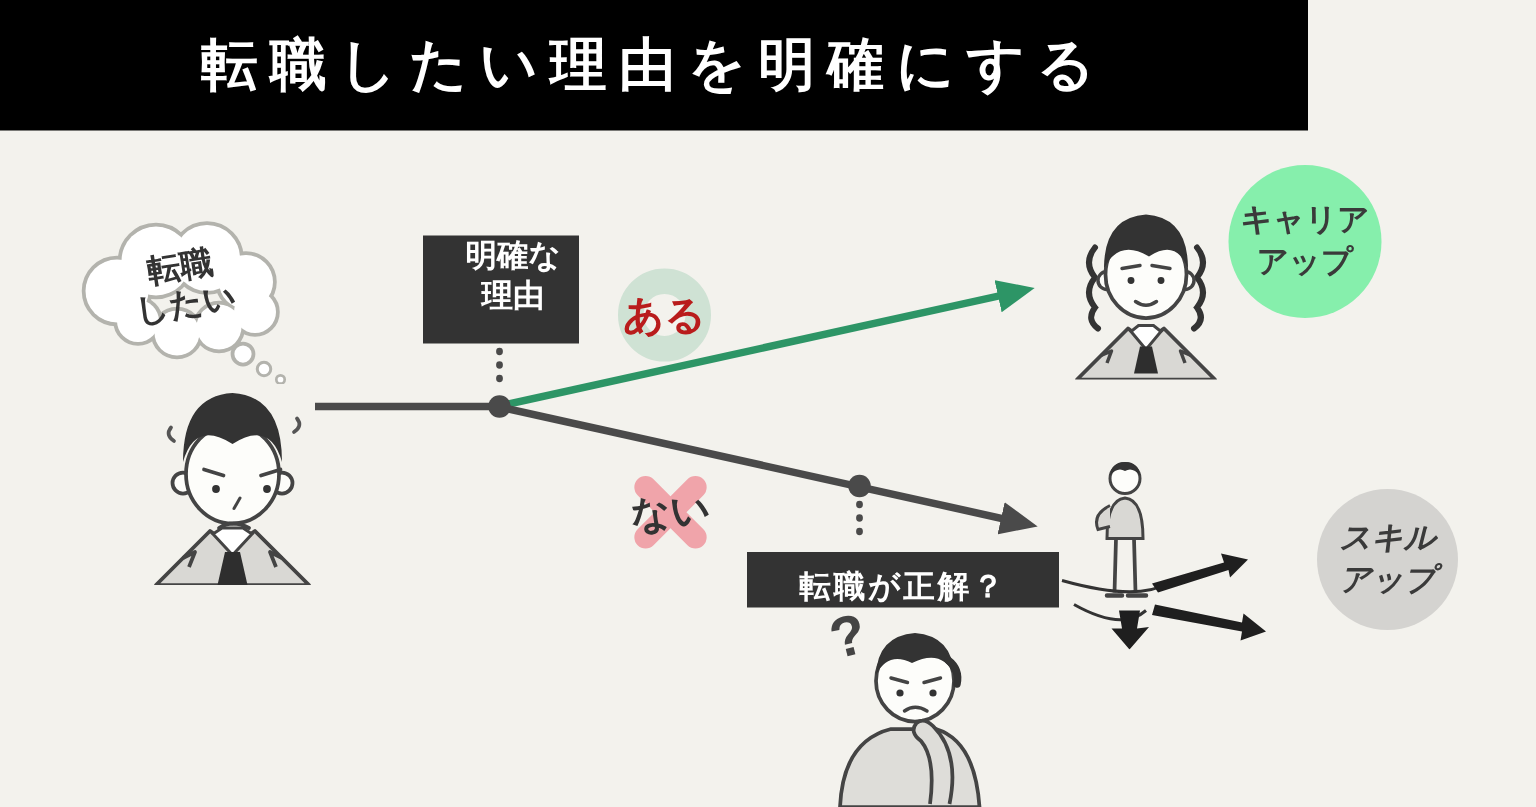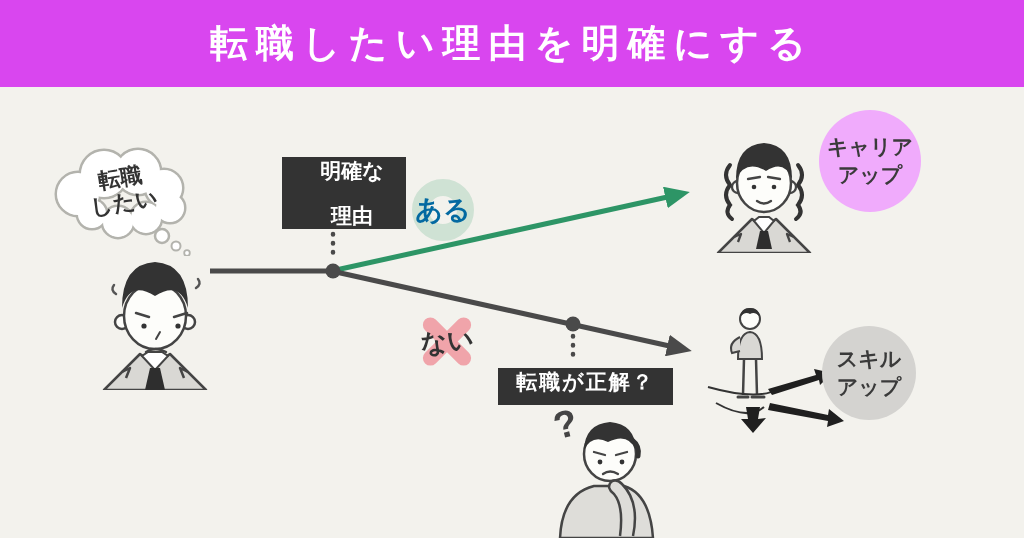--- a/index.html
+++ b/index.html
@@ -2,67 +2,67 @@
 <html><head>
 <meta charset="utf-8">
 <style>
   * { margin:0; padding:0; box-sizing:border-box; }
   html,body { width:1024px; height:538px; }
   body { font-family:"Liberation Sans","DejaVu Sans",sans-serif; background:#f3f2ed; position:relative; overflow:hidden; }
 
   .stage { position:absolute; left:0; top:0; width:1024px; height:538px; background:#f3f2ed; }
 
   
-  .header { position:absolute; left:0; top:0; width:1024px; height:87px; background:#d946ef;
+  .header { position:absolute; left:0; top:0; width:872px; height:87px; background:#000000;
             display:flex; align-items:center; justify-content:center; }
   .header h1 { color:#ffffff; font-size:38px; font-weight:bold; letter-spacing:8px; }
 
   
   .connectors { position:absolute; left:0; top:0; width:1024px; height:538px; }
 
   
   .bubble-wrap { position:absolute; left:46px; top:146px; width:152px; height:110px; }
   .bubble-text { position:absolute; left:62px; top:165px; width:120px; text-align:center;
                  font-weight:bold; font-size:22px; line-height:1.15; color:#333;
                  transform:rotate(-9deg); }
 
   
-  .reason-box { position:absolute; left:282px; top:157px; width:124px; height:72px; background:#333333;
+  .reason-box { position:absolute; left:282px; top:157px; width:104px; height:72px; background:#333333;
                 color:#fff; font-weight:bold; font-size:21px; line-height:1.3; text-align:center;
-                display:flex; flex-direction:column; align-items:center; justify-content:space-between;padding-left:16px; }
+                display:flex; flex-direction:column; align-items:center; justify-content:flex-start;padding-left:16px; }
 
   
   .yes-ring { position:absolute; left:412px; top:179px; width:62px; height:62px; border-radius:50%;
               border:17px solid #cfe2d4; }
   .yes-label { position:absolute; left:403px; top:192px; width:80px; text-align:center;
-               font-weight:bold; font-size:27px; color:#0369a1; }
+               font-weight:bold; font-size:27px; color:#b91c1c; }
 
   
   .no-cross { position:absolute; left:416px; top:310px; width:62px; height:62px; }
   .no-cross .bar { position:absolute; left:0; top:24px; width:62px; height:15px; border-radius:8px;
                    background:#f0a4aa; }
   .no-cross .bar.a { transform:rotate(45deg); }
   .no-cross .bar.b { transform:rotate(-45deg); }
   .no-label { position:absolute; left:410px; top:324px; width:74px; text-align:center;
               font-weight:bold; font-size:26px; color:#333; transform:rotate(-6deg); }
 
   
-  .question-box { position:absolute; left:498px; top:368px; width:175px; height:37px; background:#333333;
+  .question-box { position:absolute; left:498px; top:368px; width:208px; height:37px; background:#333333;
                   color:#fff; font-weight:bold; font-size:21px; letter-spacing:2px;
-                  display:flex; align-items:flex-start; justify-content:center; }
+                  display:flex; align-items:flex-end; justify-content:center; }
 
   
   .circle { position:absolute; border-radius:50%; display:flex; flex-direction:column;
             align-items:center; justify-content:center; text-align:center;
             font-weight:bold; color:#3a3a3a; font-size:21px; line-height:1.35; }
-  .circle.green { background:#f0abfc; }
+  .circle.green { background:#86efac; }
   .circle.gray  { background:#d4d3d0; }
   .c-career { left:819px; top:110px; width:102px; height:102px; }
   .c-challenge { left:788px; top:223px; width:96px; height:96px; }
-  .c-skill { left:822px; top:326px; width:94px; height:94px; }
+  .c-skill { left:878px; top:326px; width:94px; height:94px;font-style:italic; }
   .c-dept { left:788px; top:430px; width:92px; height:92px; letter-spacing:3px; }
 
   
   .illu { position:absolute; }
   .illu-man { left:92px; top:242px; }
   .illu-woman { left:710px; top:131px; }
   .illu-cross { left:698px; top:303px; }
   .illu-think { left:532px; top:396px; }
 </style>
 </head>

